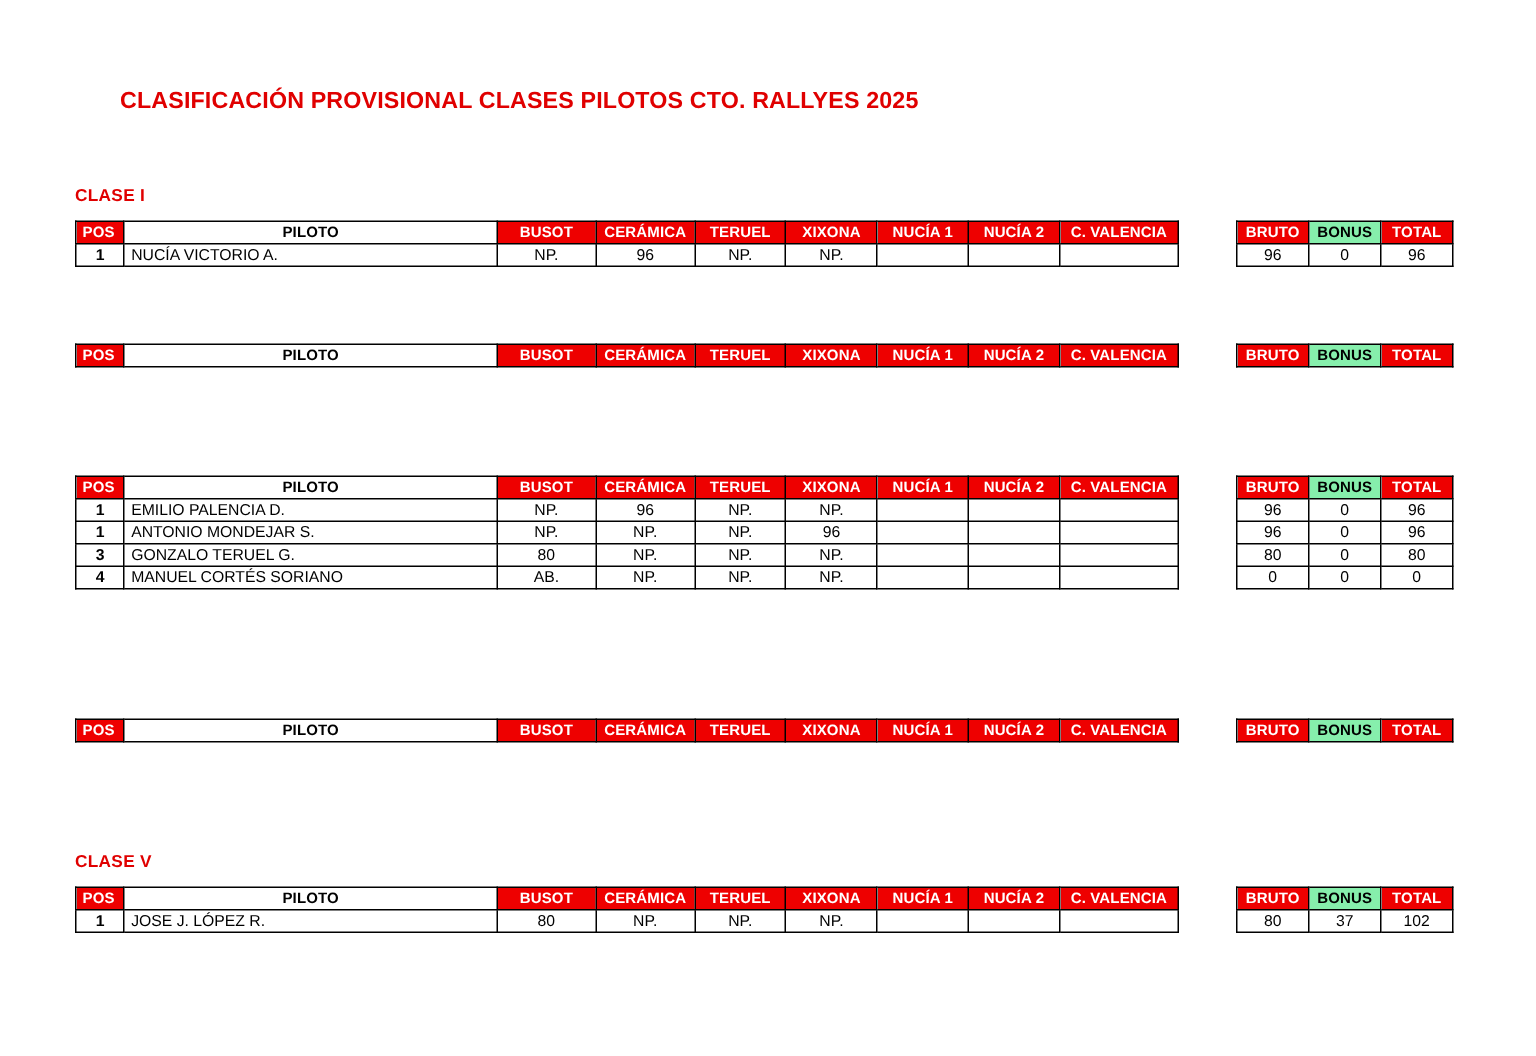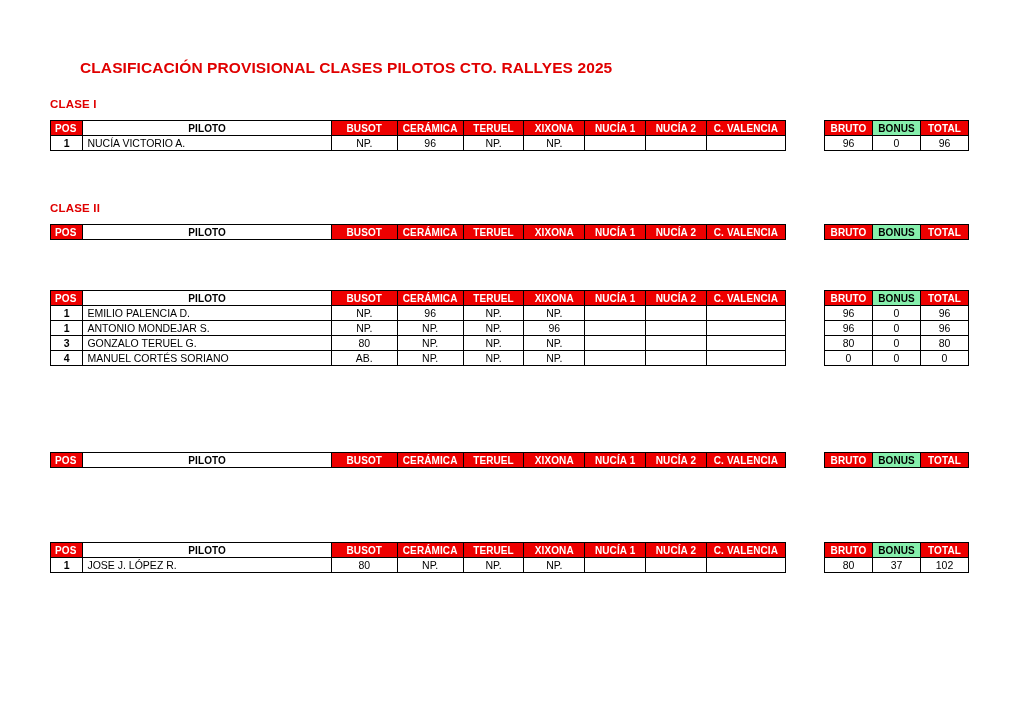--- a/index.html
+++ b/index.html
@@ -27,20 +27,21 @@
     top: 59px;
     font-size: 15.5px;
     font-weight: bold;
     color: #e00000;
     letter-spacing: 0.1px;
     white-space: nowrap;
   }
   .section {
     position: absolute;
     left: 50px;
+    margin-top: 27px;
   }
   .section-title {
     font-size: 11.5px;
     font-weight: bold;
     color: #e00000;
     margin-bottom: 10px;
     letter-spacing: 0.2px;
   }
   .tables-row {
     display: flex;
@@ -161,21 +162,20 @@
               <tr>
                 <td class="c-bruto">96</td>
                 <td class="c-bonus">0</td>
                 <td class="c-total">96</td>
               </tr>
             </tbody>
           </table>
         </div>
       </div>
       <div class="section" style="top: 202px;">
-        <div class="section-title">CLASE II</div>
         <div class="tables-row">
           <table class="main-table">
             <thead>
               <tr>
                 <th class="th-pos c-pos">POS</th>
                 <th class="th-piloto c-pilo">PILOTO</th>
                 <th class="c-ev">BUSOT</th>
                 <th class="c-ev">CERÁMICA</th>
                 <th class="c-ev2">TERUEL</th>
                 <th class="c-ev2">XIXONA</th>
@@ -318,20 +318,21 @@
                 <th class="c-bruto">BRUTO</th>
                 <th class="th-bonus c-bonus">BONUS</th>
                 <th class="c-total">TOTAL</th>
               </tr>
             </thead>
             <tbody></tbody>
           </table>
         </div>
       </div>
       <div class="section" style="top: 542px;">
+        <div class="section-title">CLASE V</div>
         <div class="tables-row">
           <table class="main-table">
             <thead>
               <tr>
                 <th class="th-pos c-pos">POS</th>
                 <th class="th-piloto c-pilo">PILOTO</th>
                 <th class="c-ev">BUSOT</th>
                 <th class="c-ev">CERÁMICA</th>
                 <th class="c-ev2">TERUEL</th>
                 <th class="c-ev2">XIXONA</th>

